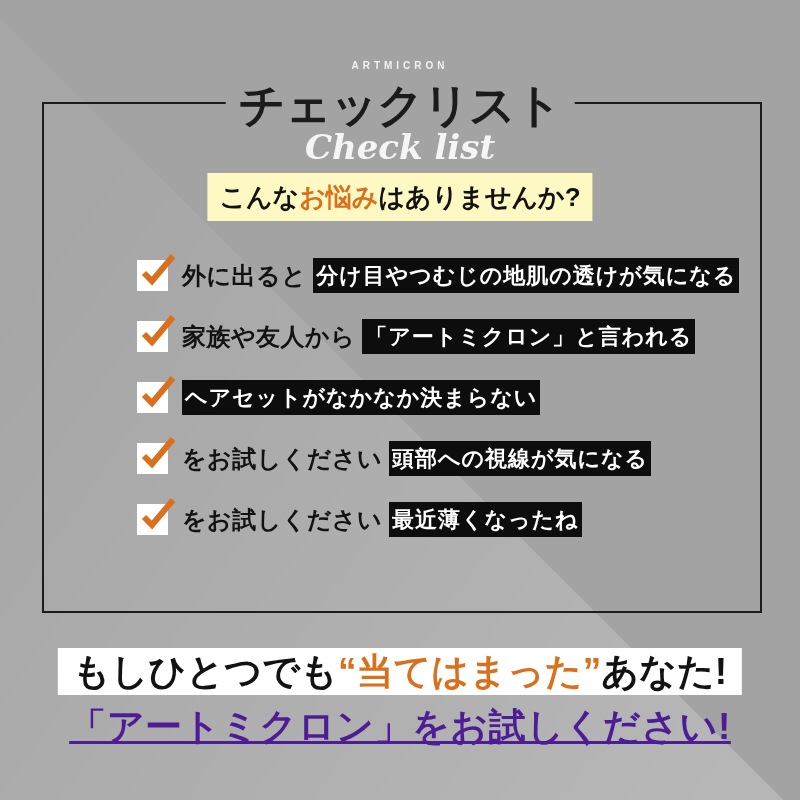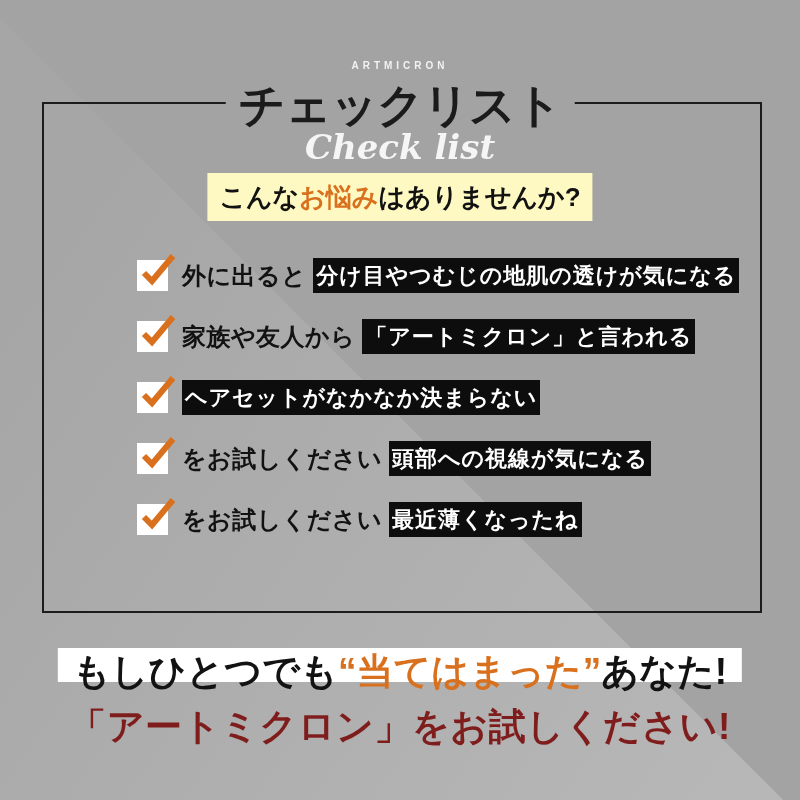--- a/index.html
+++ b/index.html
@@ -57,26 +57,26 @@
     letter-spacing:0.5px;white-space:nowrap;
   }
   .check-label:empty{display:none;margin:0;}
   .check-tag{
     background:var(--panel-black);color:#ffffff;
     font-size:22px;font-weight:700;height:35px;line-height:35px;
     padding:0 3px;letter-spacing:1px;white-space:nowrap;
   }
   .footer-line1{
     position:absolute;top:648px;left:50%;transform:translateX(-50%);
-    background:#ffffff;height:34px;line-height:47px;padding:0 15px;
+    background:#ffffff;height:47px;line-height:47px;padding:0 15px;
     font-size:37px;font-weight:900;color:#121212;white-space:nowrap;z-index:2;
   }
   .footer-line2{
     position:absolute;top:702px;left:0;right:0;text-align:center;
-    font-size:37px;font-weight:900;color:#7f1d1d;letter-spacing:0.5px;z-index:2;
+    font-size:37px;font-weight:900;color:#4c1d95;letter-spacing:0.5px;z-index:2;text-decoration:underline;
   }
 </style>
 </head>
 <body>
 
 <div class="canvas">
   <div class="diag"></div>
 
   <div class="brand">ARTMICRON</div>
 

